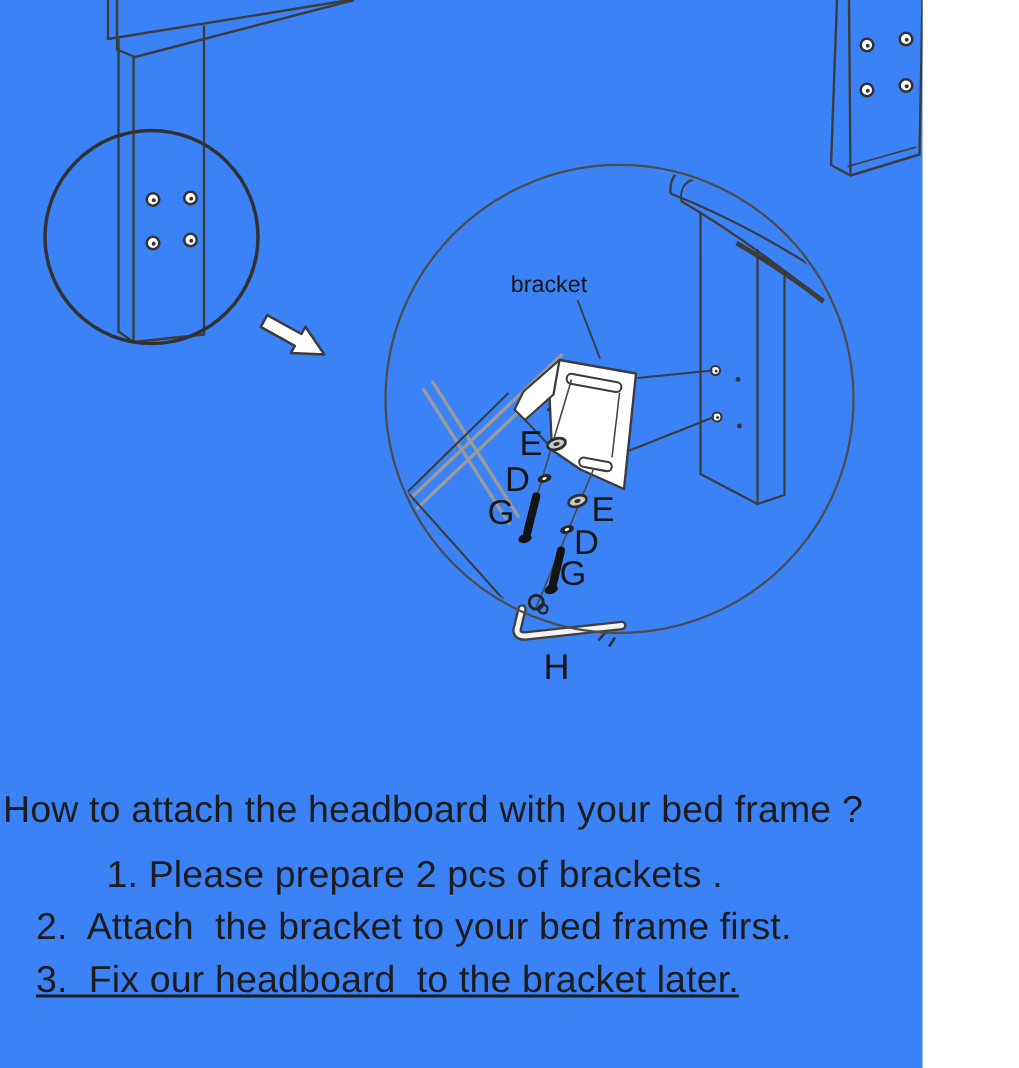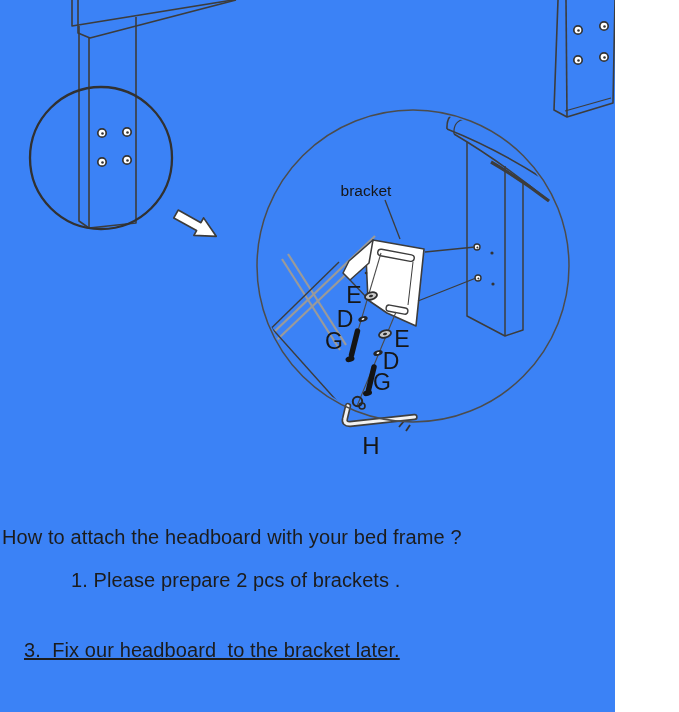--- a/index.html
+++ b/index.html
@@ -2,21 +2,21 @@
 <html><head>
 <meta charset="utf-8">
 <style>
   html,body{margin:0;padding:0;background:#fff;}
   .page{
     position:relative;width:615px;height:712px;background:#3b82f6;
     overflow:hidden;font-family:"Liberation Sans",sans-serif;
   }
   .diagram-svg{position:absolute;left:0;top:0;}
   .txt{
-    position:absolute;color:#1c1c1c;font-size:20px;line-height:1.15;
+    position:absolute;color:#1c1c1c;font-size:25px;line-height:1.15;
     white-space:pre;letter-spacing:0.1px;
   }
   .heading{left:2px;top:526px;}
   .step0{left:24px;top:569px;margin-left:47px;}
   .step1{left:24px;top:604px;}
   .step2{left:24px;top:639px;text-decoration:underline;}
   .footer{left:0px;top:674px;}
   svg text{font-family:"Liberation Sans",sans-serif;fill:#161616;}
   .lbl{font-size:23px;}
   .lbl-h{font-size:24px;}
@@ -176,14 +176,15 @@
     <text class="lbl" x="345" y="319" text-anchor="middle" dominant-baseline="central">D</text>
     <text class="lbl" x="334" y="341" text-anchor="middle" dominant-baseline="central">G</text>
     <text class="lbl" x="402" y="339" text-anchor="middle" dominant-baseline="central">E</text>
     <text class="lbl" x="391" y="361" text-anchor="middle" dominant-baseline="central">D</text>
     <text class="lbl" x="382" y="382" text-anchor="middle" dominant-baseline="central">G</text>
     <text class="lbl-h" x="371" y="445" text-anchor="middle" dominant-baseline="central">H</text>
   </svg>
 
   <div class="txt heading">How to attach the headboard with your bed frame ?</div>
   <div class="txt step0">1. Please prepare 2 pcs of brackets .</div>
+  <div class="txt step1">2.  Attach  the bracket to your bed frame first.</div>
   <div class="txt step2">3.  Fix our headboard  to the bracket later.</div>
 </div>
 
 </body></html>

